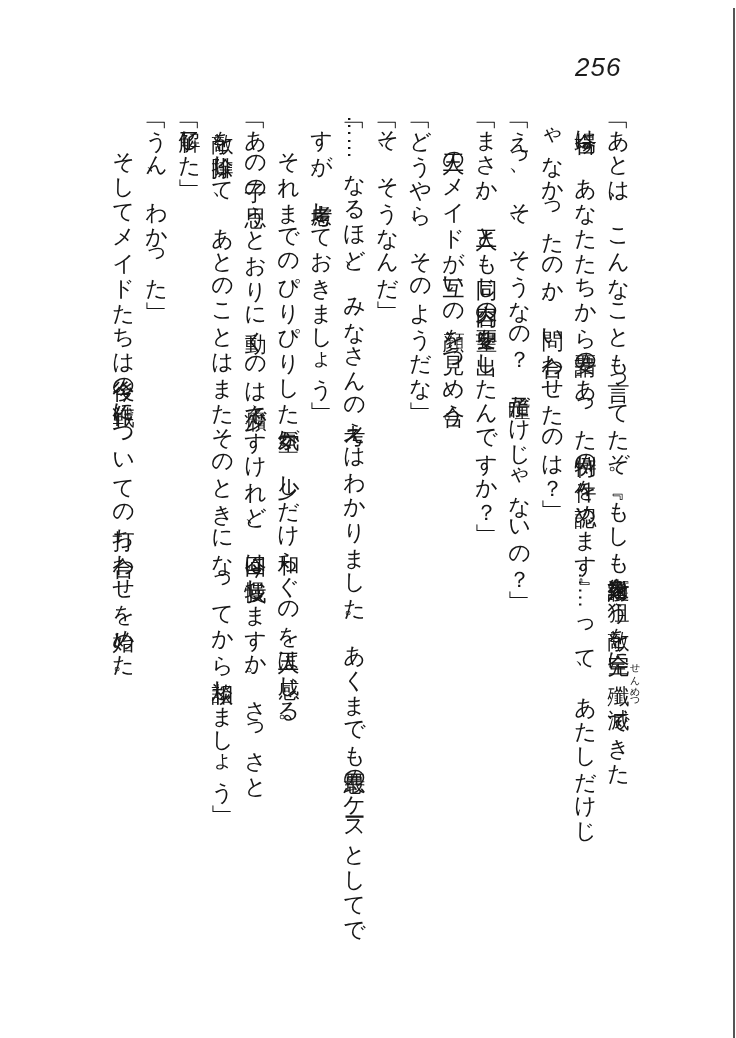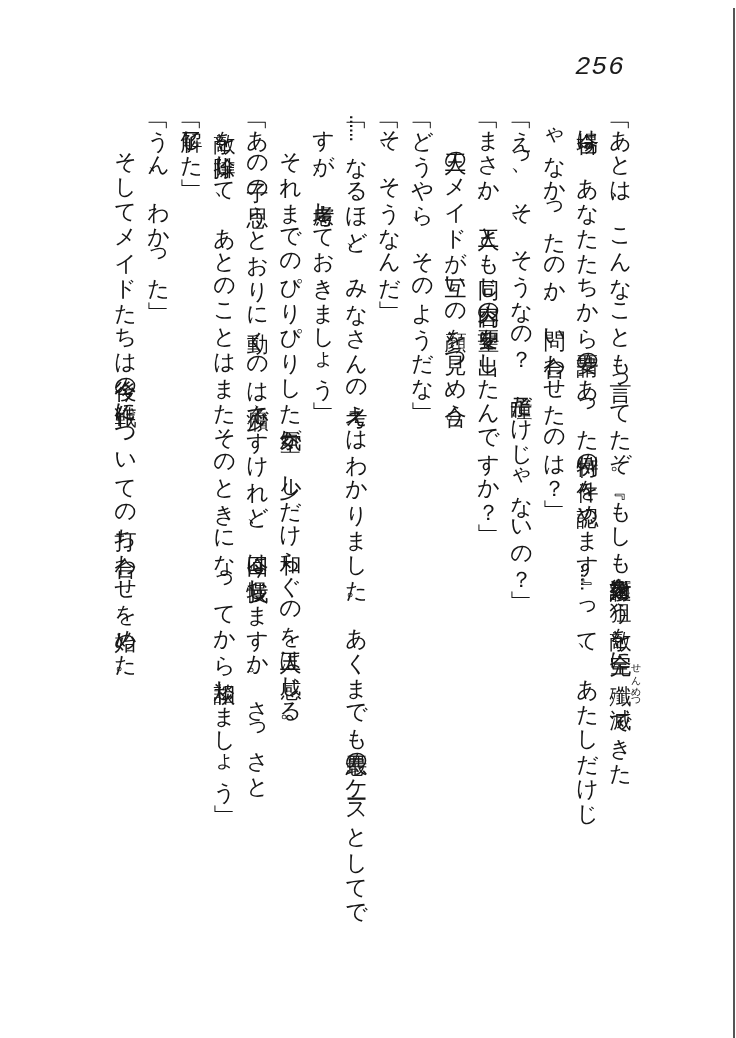--- a/index.html
+++ b/index.html
@@ -2,21 +2,21 @@
 <html lang="ja"><head>
 <meta charset="utf-8">
 <style>
   html,body { margin:0; padding:0; }
   .page {
     position: relative;
     width: 736px;
     height: 1038px;
     background: #ffffff;
     overflow: hidden;
-    font-family: Liberation Mono, monospace;
+    font-family: Liberation Sans, sans-serif;
     color: #1c1c1c;
   }
   .page-number {
     position: absolute;
     top: 52px;
     left: 575px;
     font-size: 26px;
     font-style: italic;
     letter-spacing: 1px;
     color: #1c1c1c;

